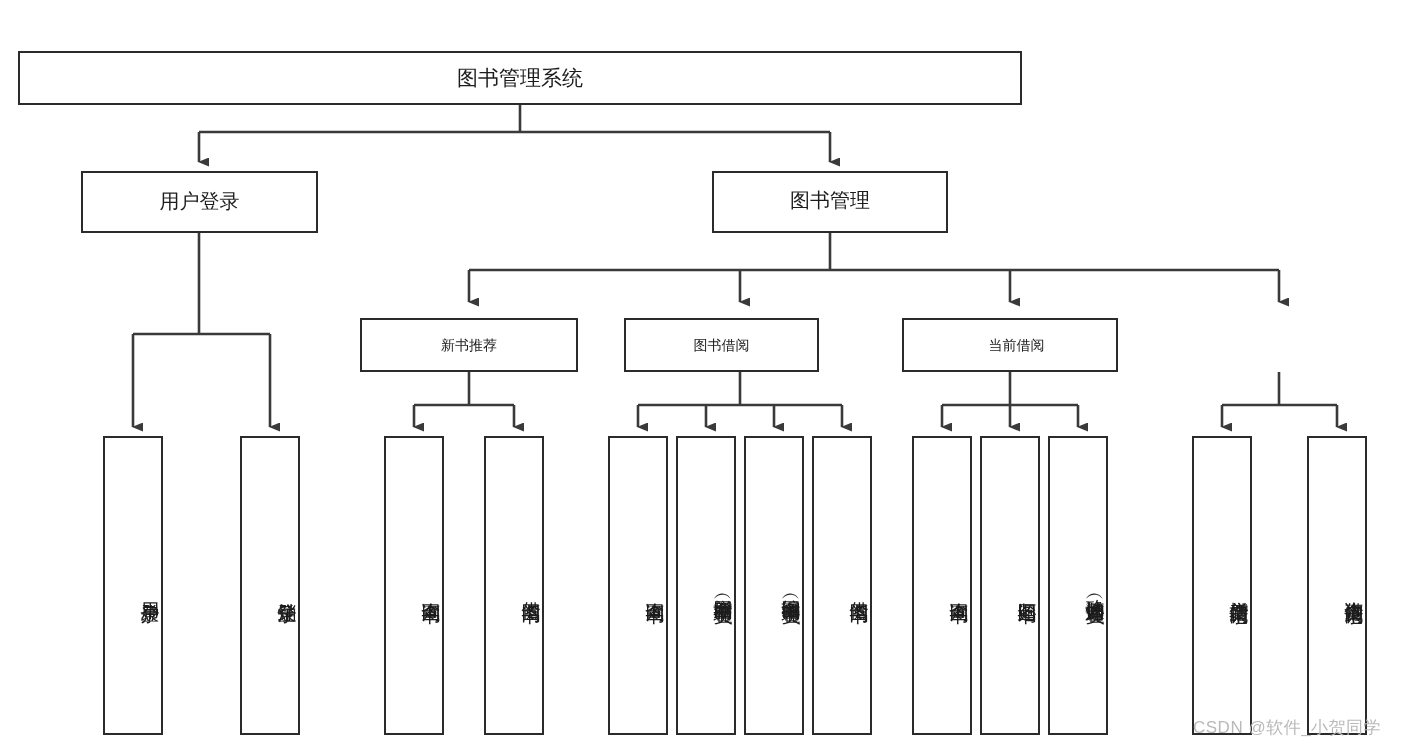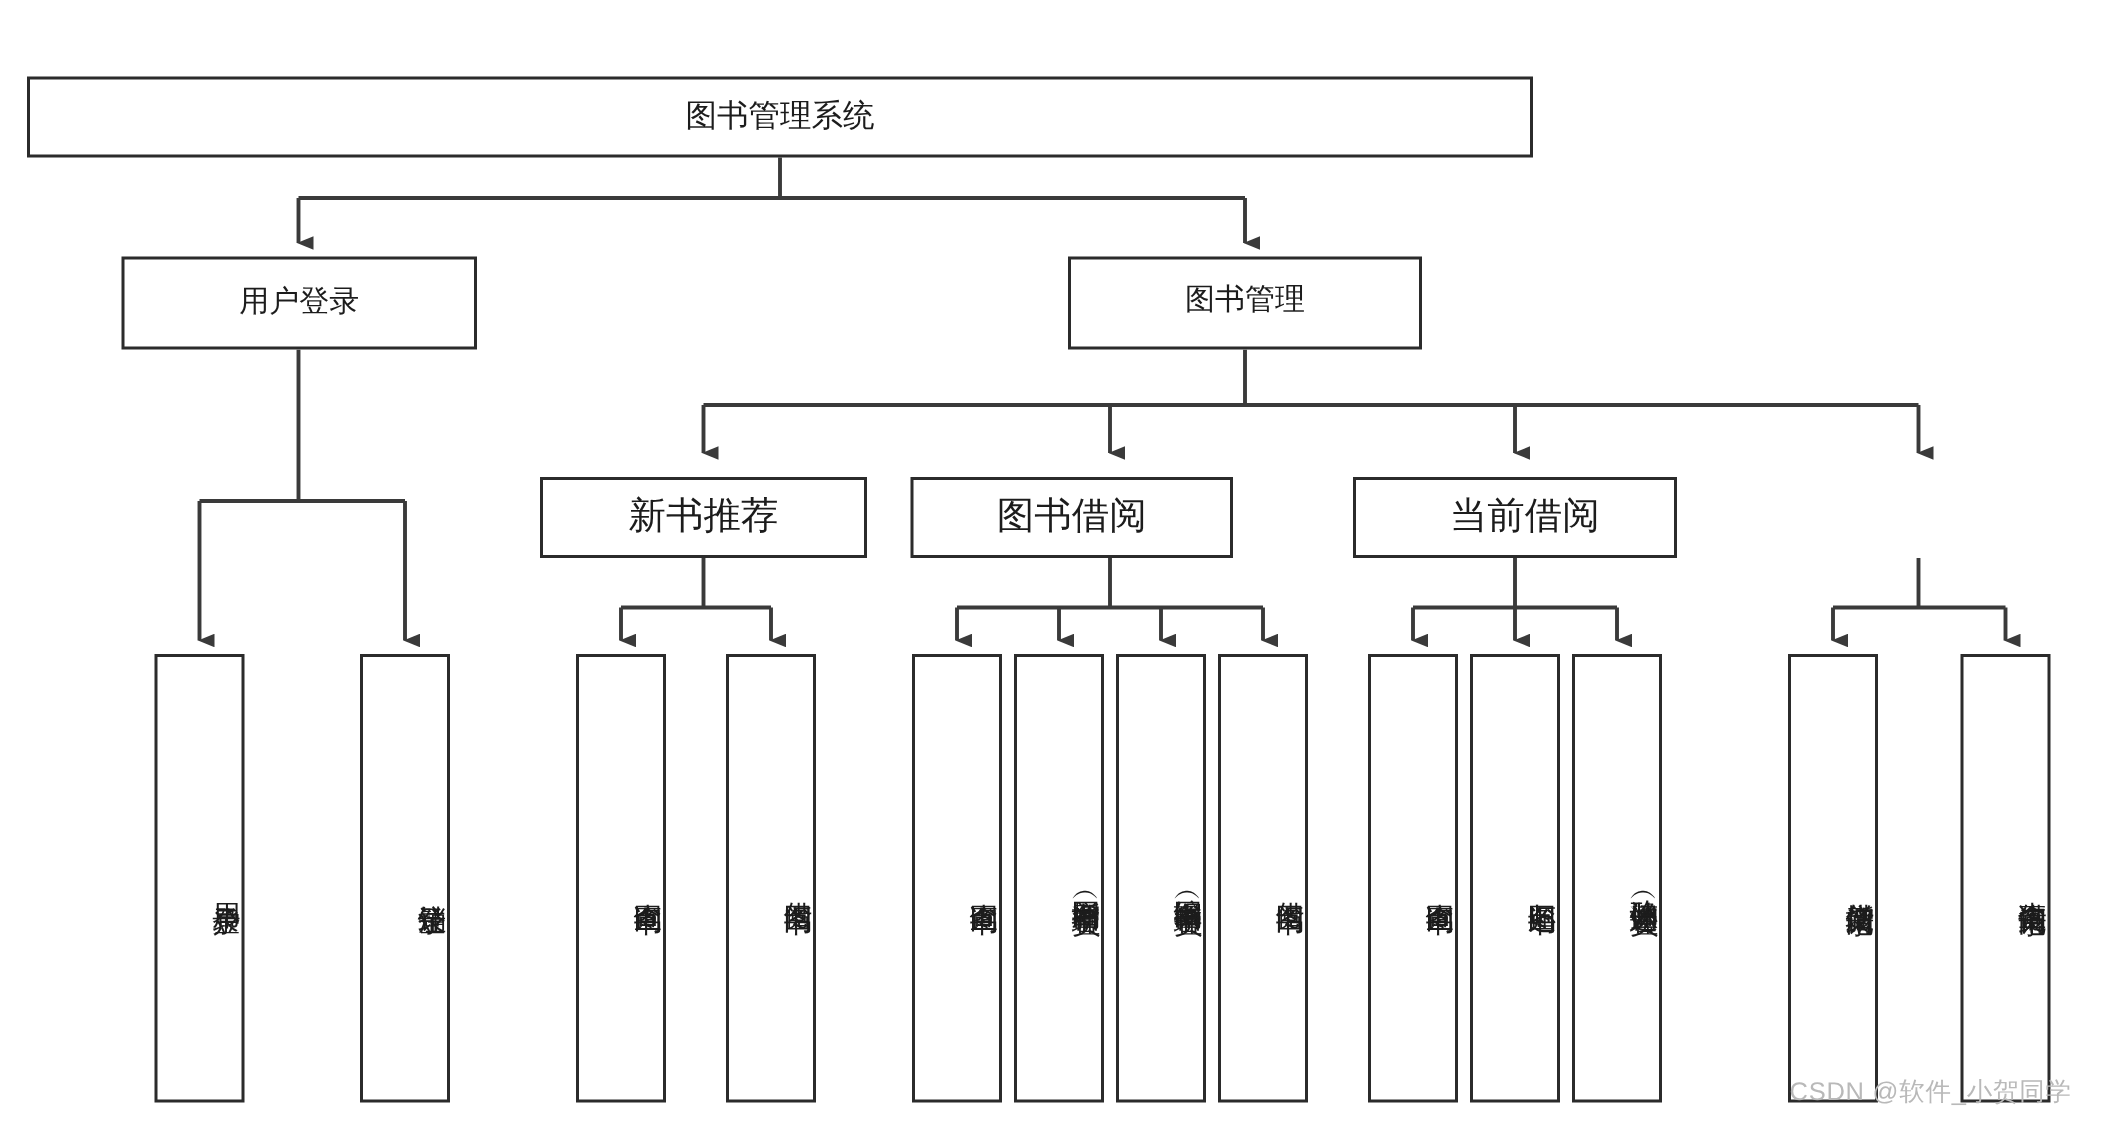--- a/index.html
+++ b/index.html
@@ -39,21 +39,21 @@
     color: #1c1c1c;
     line-height: 1.18;
   }
   .node.root {
     font-size: 21px;
   }
   .node.level2 {
     font-size: 20px;
   }
   .node.level3 {
-    font-size: 25px;
+    font-size: 14px;
   }
   .node.leaf {
     font-size: 19px;
     writing-mode: vertical-rl;
     text-orientation: upright;
     letter-spacing: 1px;
     padding-top: 6px;
     align-items: flex-start;
     justify-content: center;
   }
@@ -122,21 +122,21 @@
       <path d="M 1337 405 L 1337 427" marker-end="url(#arrowhead)"></path>
     </g>
   </svg>
 
   <div class="node root" style="left:18px; top:12px; width:1004px; height:54px;margin-top:39px;">图书管理系统</div>
 
   <div class="node level2" style="left:81px; top:171px; width:237px; height:62px;">用户登录</div>
   <div class="node level2" style="left:712px; top:171px; width:236px; height:62px;font-family:Liberation Mono, monospace;">图书管理</div>
 
   <div class="node level3" style="left:360px; top:318px; width:218px; height:54px;">新书推荐</div>
-  <div class="node level3" style="left:607px; top:318px; width:215px; height:54px;">图书借阅</div>
+  <div class="node level3" style="left:624px; top:318px; width:195px; height:54px;">图书借阅</div>
   <div class="node level3" style="left:902px; top:318px; width:216px; height:54px;padding-left:13px;">当前借阅</div>
 
   <div class="node leaf" style="left:103px; top:436px; width:60px; height:299px;">
     <span class="leaf-text">用户登录</span>
   </div>
   <div class="node leaf" style="left:240px; top:436px; width:60px; height:299px;">
     <span class="leaf-text">注销登录</span>
   </div>
 
   <div class="node leaf" style="left:384px; top:436px; width:60px; height:299px;">

